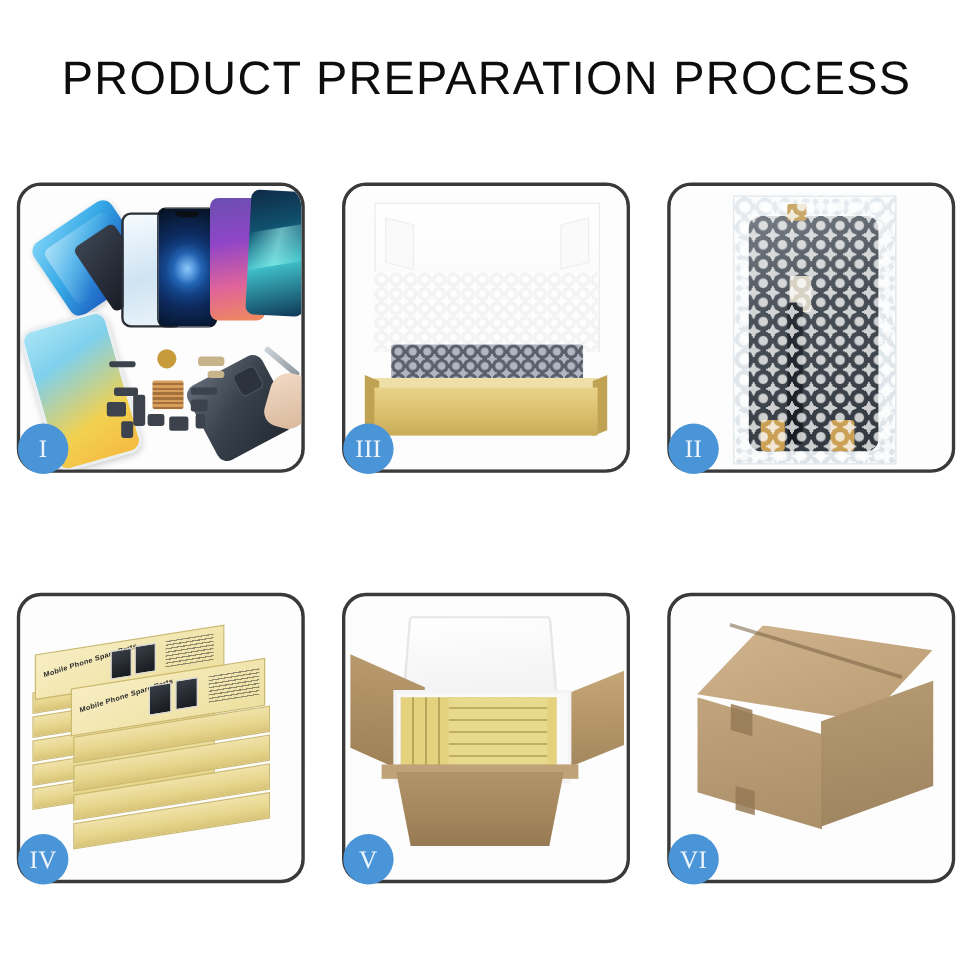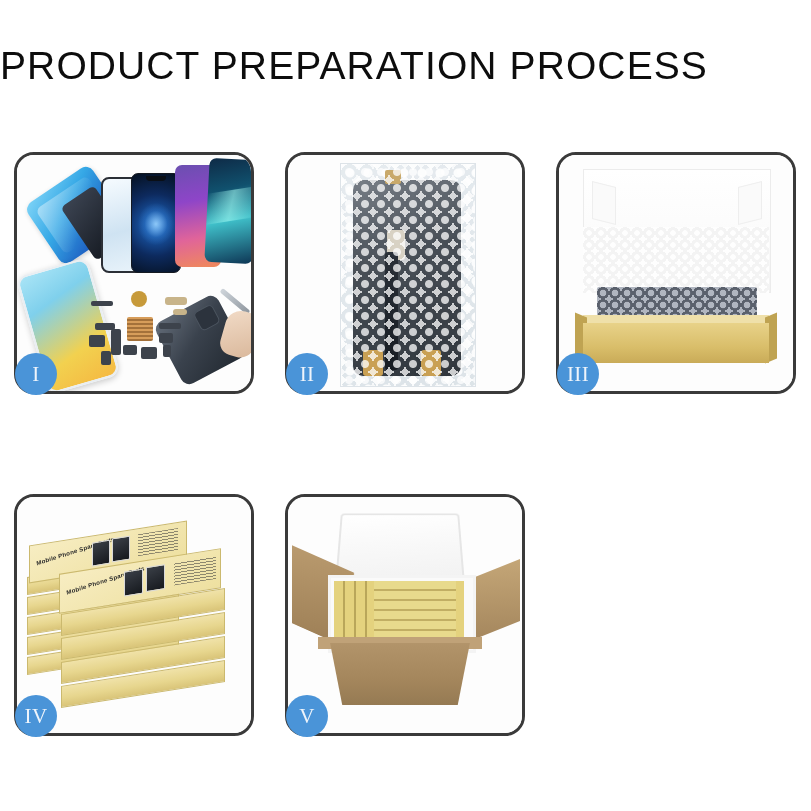--- a/index.html
+++ b/index.html
@@ -19,20 +19,21 @@
     position: absolute;
     inset: 0;
     background: #ffffff;
   }
 
   
   .header {
     position: absolute;
     top: 0; left: 0; right: 0;
     height: 140px;
+    text-align: center;
   }
   .title {
     position: absolute;
     top: 44px;
     left: 0; right: 0;
     font-size: 39px;
     letter-spacing: 1.1px;
     font-weight: 400;
     color: #0d0d0d;
     font-family: "Liberation Sans", sans-serif;
@@ -419,51 +420,51 @@
           <span class="pt" style="left:38px;top:52px;width:16px;height:12px;"></span>
           <span class="pt" style="left:-2px;top:56px;width:10px;height:14px;"></span>
           <span class="pt" style="left:60px;top:50px;width:8px;height:12px;"></span>
         </div>
         <div class="tool"></div>
         <div class="hand"></div>
       </div>
       <div class="badge">I</div>
     </div>
 
-    <div class="panel p2">
-      <div class="panel-inner">
-        <div class="bag">
-          <div class="screen"></div>
-          <div class="tape-top"></div>
-          <div class="flexcable2"></div>
-          <div class="flexcable"></div>
-          <div class="conn-l"></div>
-          <div class="conn-r"></div>
-          <div class="bubbles"></div>
-        </div>
-      </div>
-      <div class="badge">II</div>
-    </div>
-
     <div class="panel p3">
       <div class="panel-inner">
         <div class="lid">
           <div class="lid-flap-l"></div>
           <div class="lid-flap-r"></div>
         </div>
         <div class="foam"></div>
         <div class="bubblewrap"></div>
         <div class="tray-top-edge"></div>
         <div class="tray-side-l"></div>
         <div class="tray-side-r"></div>
         <div class="tray-front"></div>
       </div>
       <div class="badge">III</div>
     </div>
 
+    <div class="panel p2">
+      <div class="panel-inner">
+        <div class="bag">
+          <div class="screen"></div>
+          <div class="tape-top"></div>
+          <div class="flexcable2"></div>
+          <div class="flexcable"></div>
+          <div class="conn-l"></div>
+          <div class="conn-r"></div>
+          <div class="bubbles"></div>
+        </div>
+      </div>
+      <div class="badge">II</div>
+    </div>
+
     <div class="panel p4">
       <div class="panel-inner">
         <div class="stack">
 
           <div class="bx" style="left:4px;  top:42px;  width:150px; height:16px; transform:skewY(-9deg);"></div>
           <div class="bx" style="left:4px;  top:62px;  width:150px; height:16px; transform:skewY(-9deg);"></div>
           <div class="bx" style="left:4px;  top:82px;  width:150px; height:16px; transform:skewY(-9deg);"></div>
           <div class="bx" style="left:4px;  top:102px; width:150px; height:16px; transform:skewY(-9deg);"></div>
           <div class="bx" style="left:4px;  top:122px; width:150px; height:16px; transform:skewY(-9deg);"></div>
 
@@ -497,15 +498,26 @@
         <div class="flap-r"></div>
         <div class="foambox"></div>
         <div class="ybars"></div>
         <div class="ybars2"></div>
         <div class="carton-rim"></div>
         <div class="carton-front"></div>
       </div>
       <div class="badge">V</div>
     </div>
 
+    <div class="panel p6">
+      <div class="panel-inner">
+        <div class="box-top"></div>
+        <div class="box-left"></div>
+        <div class="box-right"></div>
+        <div class="seam"></div>
+        <div class="tape1"></div>
+        <div class="tape2"></div>
+      </div>
+      <div class="badge">VI</div>
+    </div>
 
   </div>
 </div>
 
 </body></html>

